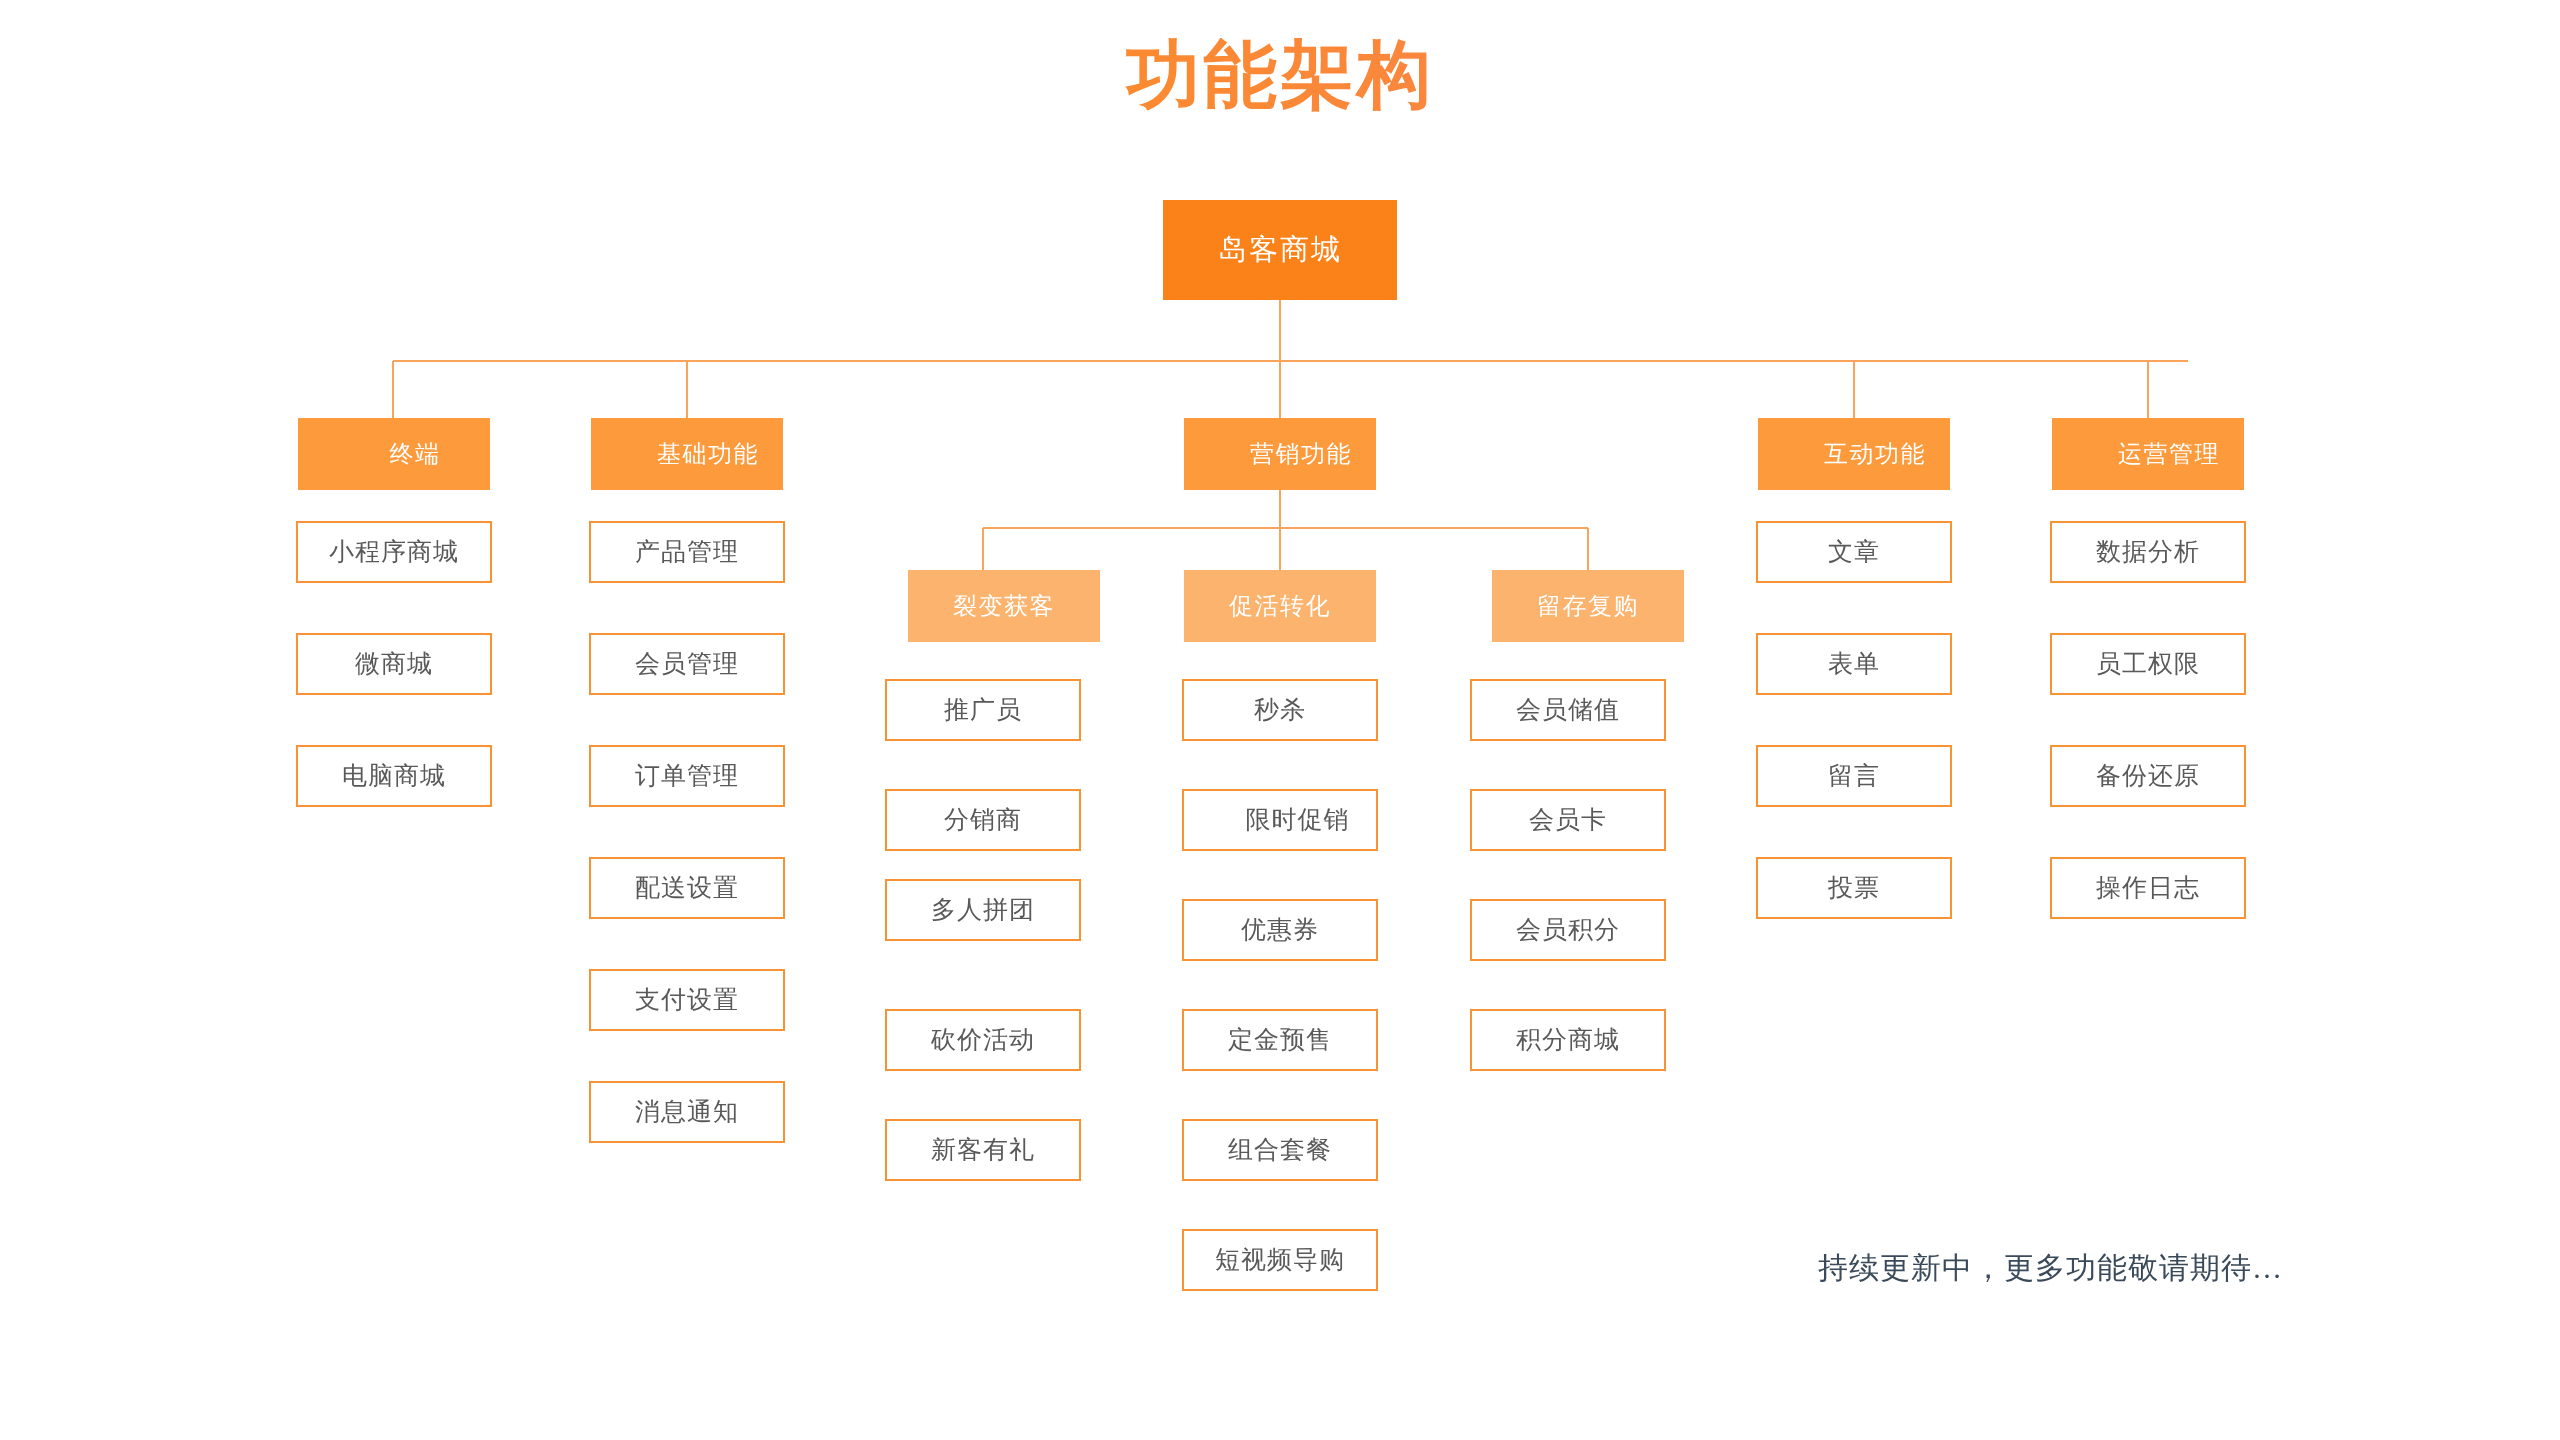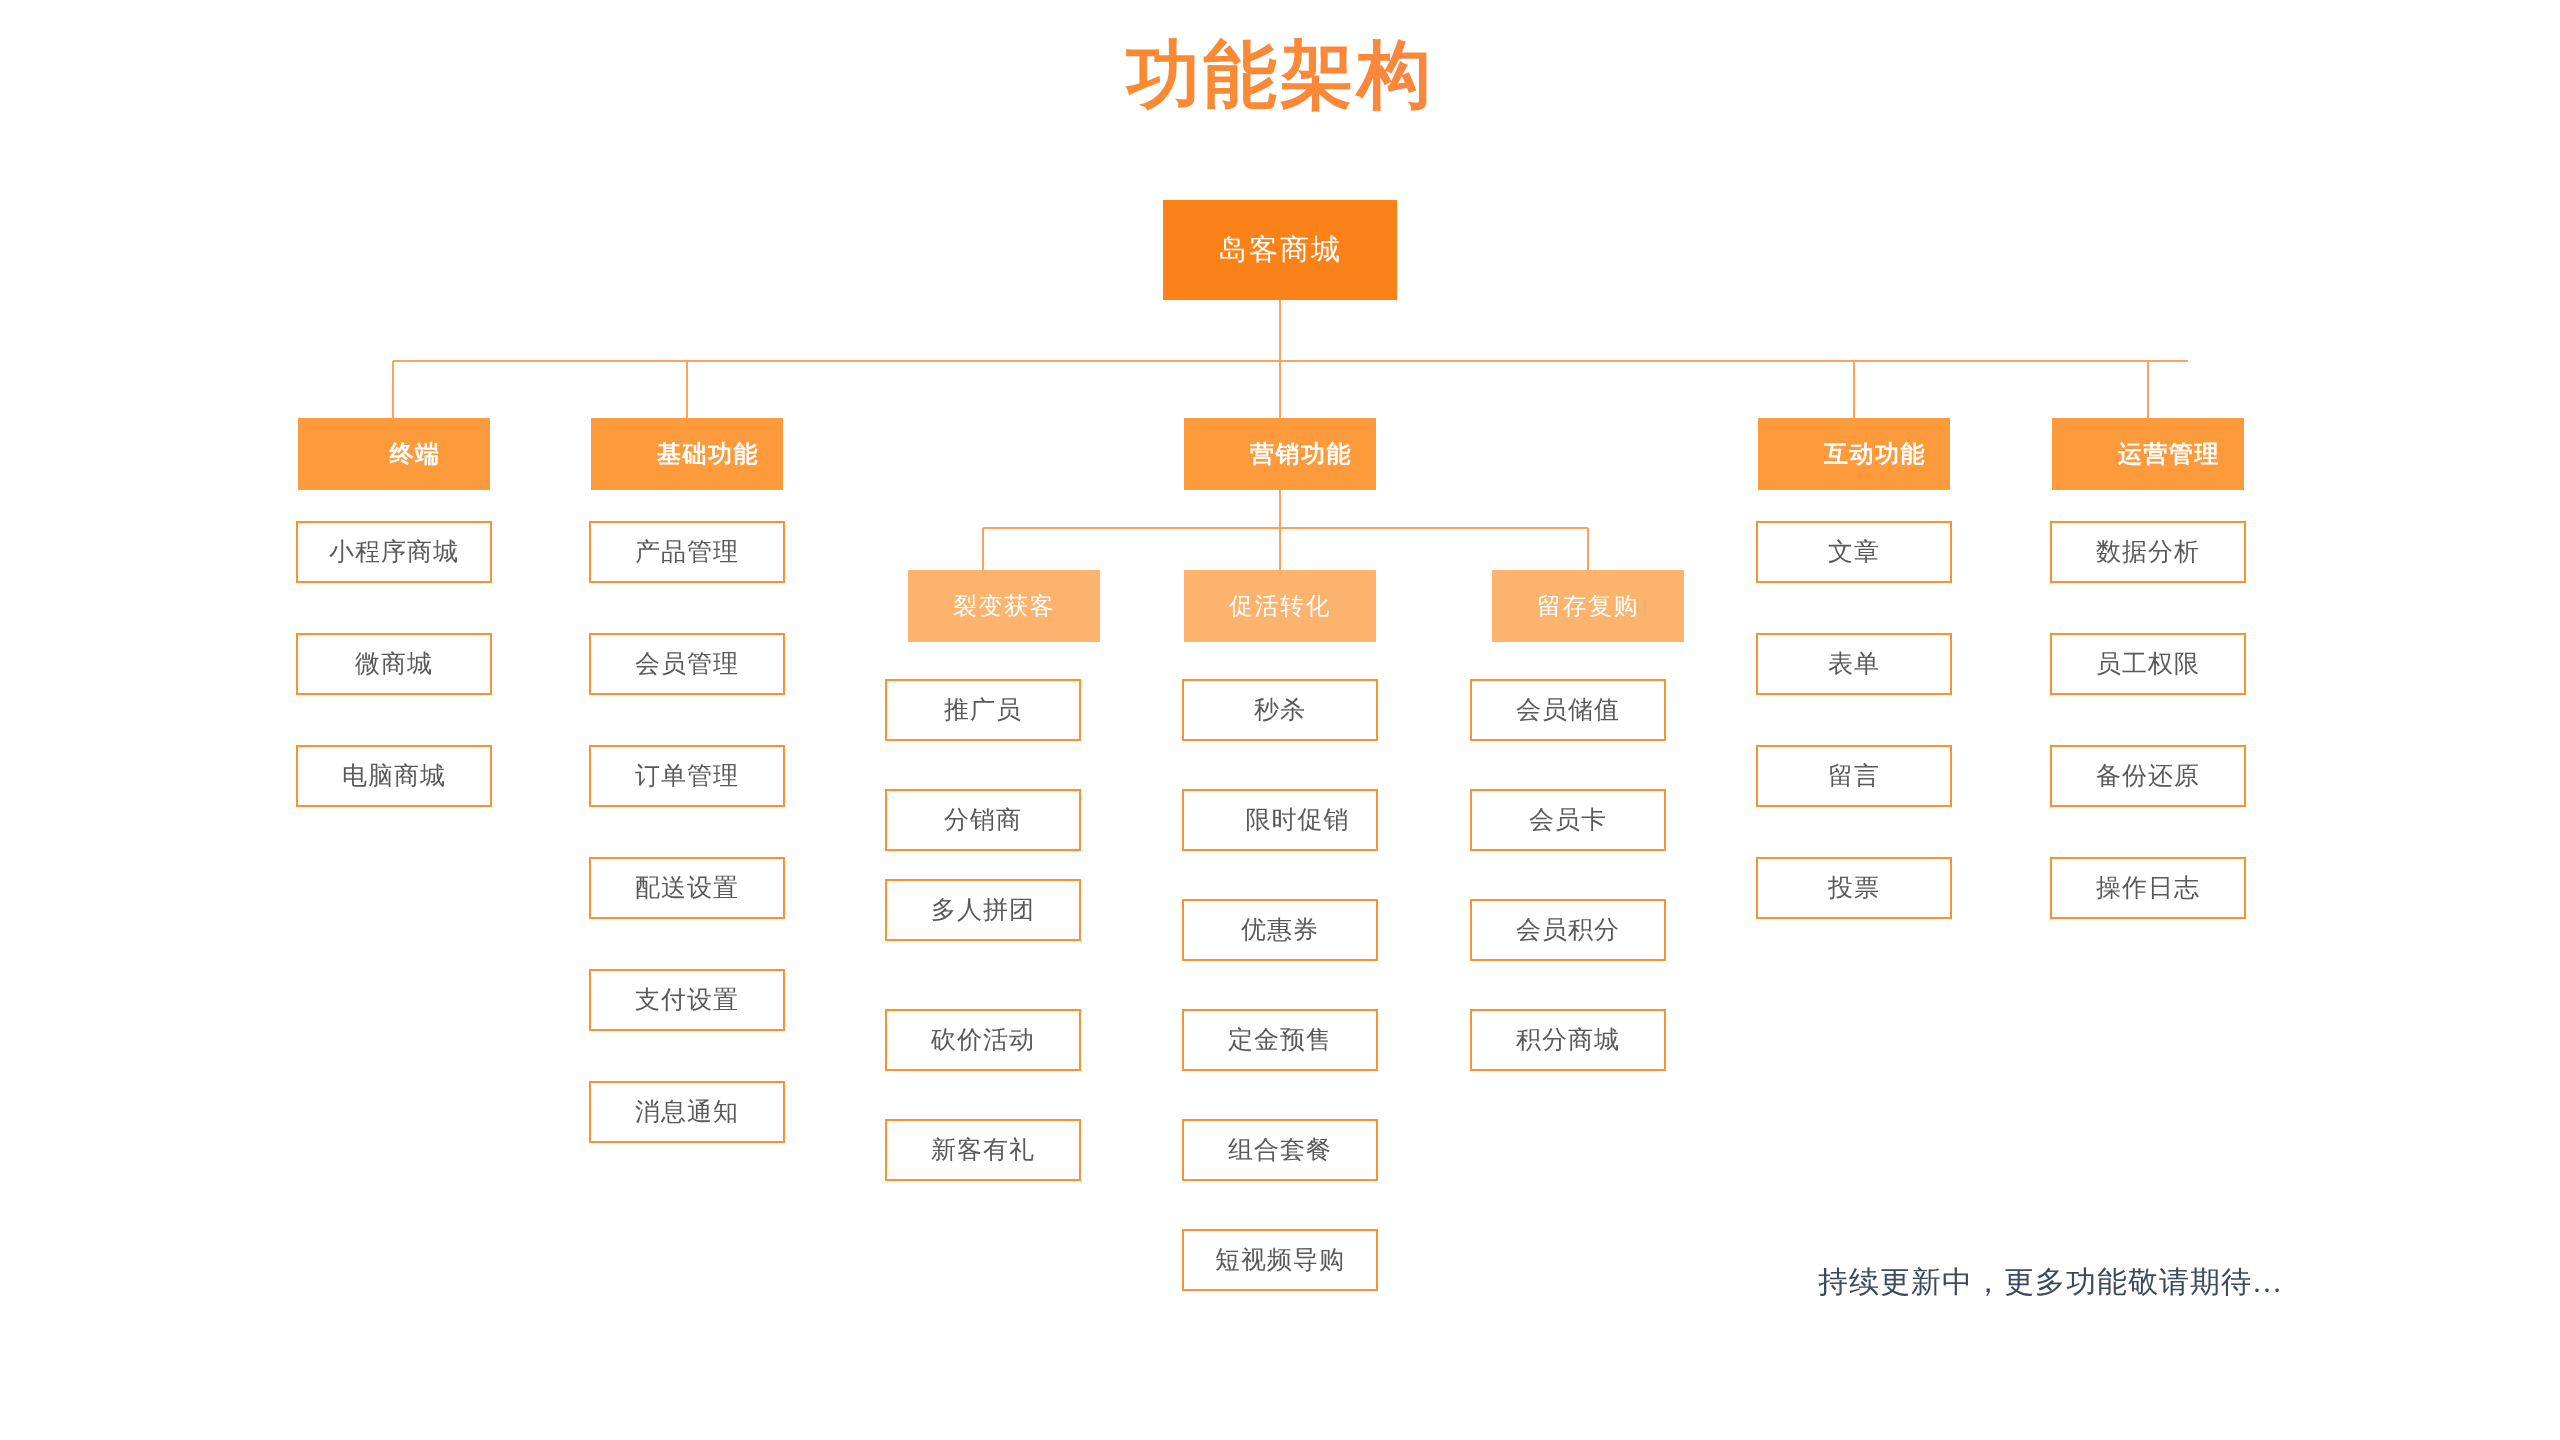--- a/index.html
+++ b/index.html
@@ -66,21 +66,21 @@
     color: #ffffff;
     font-size: 29px;
     font-weight: 500;
     letter-spacing: 2px;
   }
 
   .node-l2 {
     background: #FC9A3C;
     color: #ffffff;
     font-size: 24px;
-    font-weight: 700;
+    font-weight: 400;
     letter-spacing: 1.5px;
     padding-left: 42px;
   }
 
   .node-l3 {
     background: #FCB36E;
     color: #ffffff;
     font-size: 24px;
     font-weight: 500;
     letter-spacing: 1.5px;
@@ -98,21 +98,20 @@
   
   #footer-note {
     position: absolute;
     left: 1818px;
     top: 1248px;
     font-family: "Liberation Serif", "DejaVu Serif", serif;
     font-size: 30px;
     color: #3B4A5A;
     letter-spacing: 1px;
     white-space: nowrap;
-    margin-top: 14px;
   }
 </style>
 </head>
 <body>
 
 <div id="stage">
 
   <div id="page-title">功能架构</div>
 
   <svg id="connectors" viewBox="0 0 2560 1440" width="2560" height="1440" xmlns="http://www.w3.org/2000/svg" aria-hidden="true">

